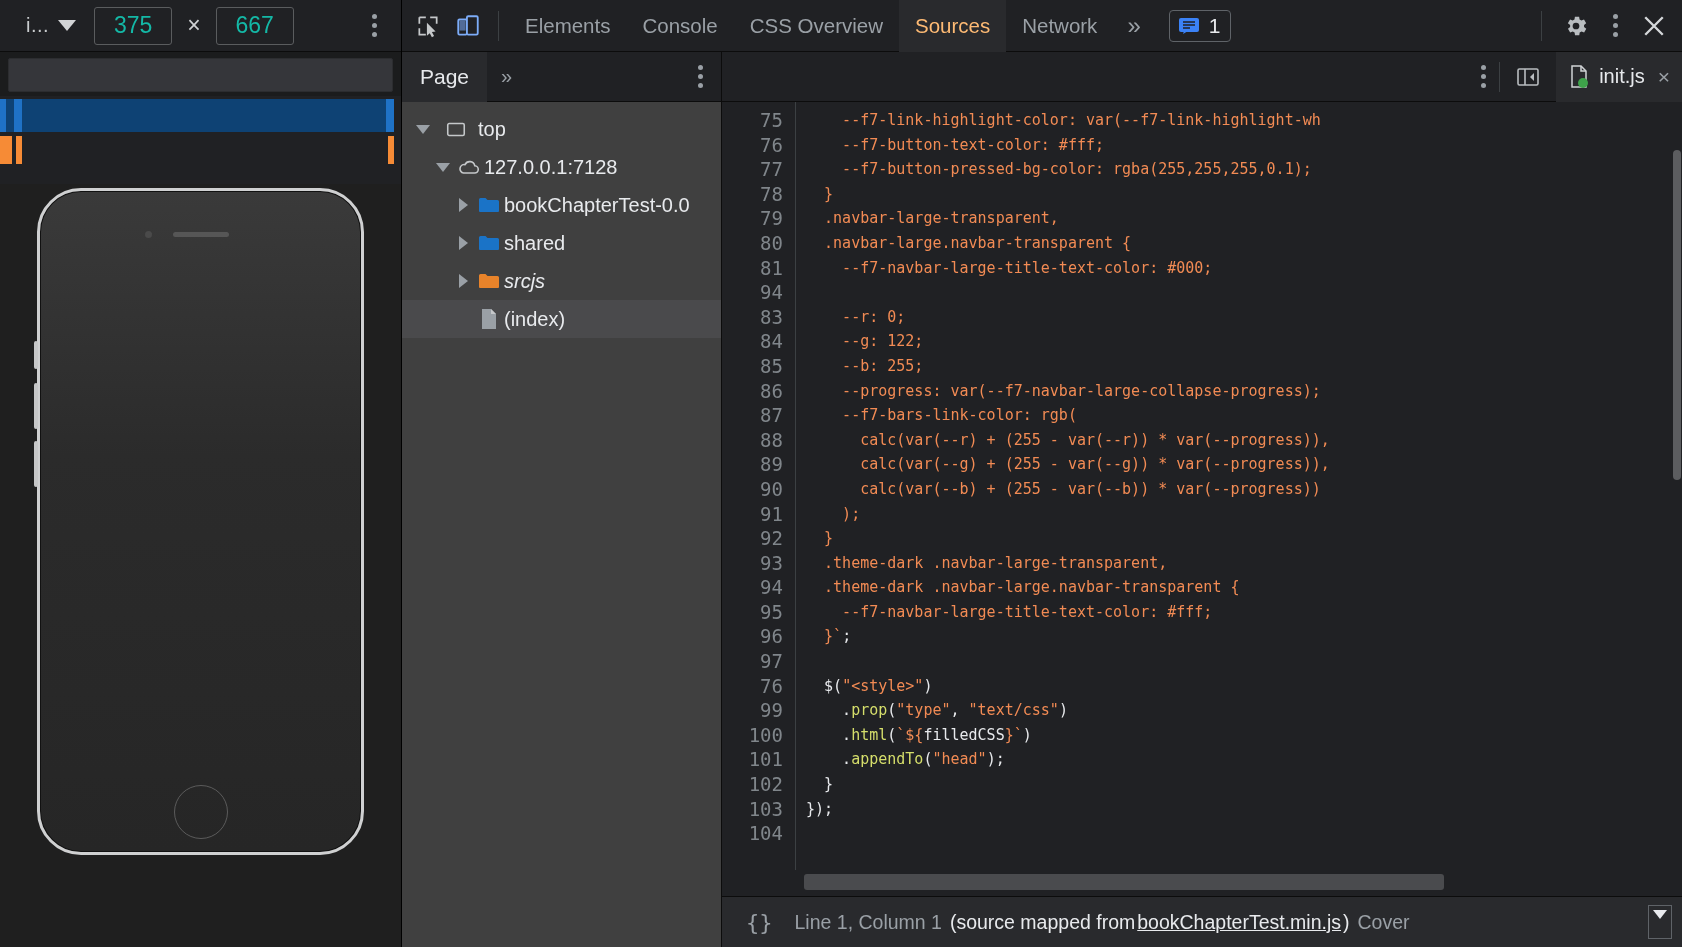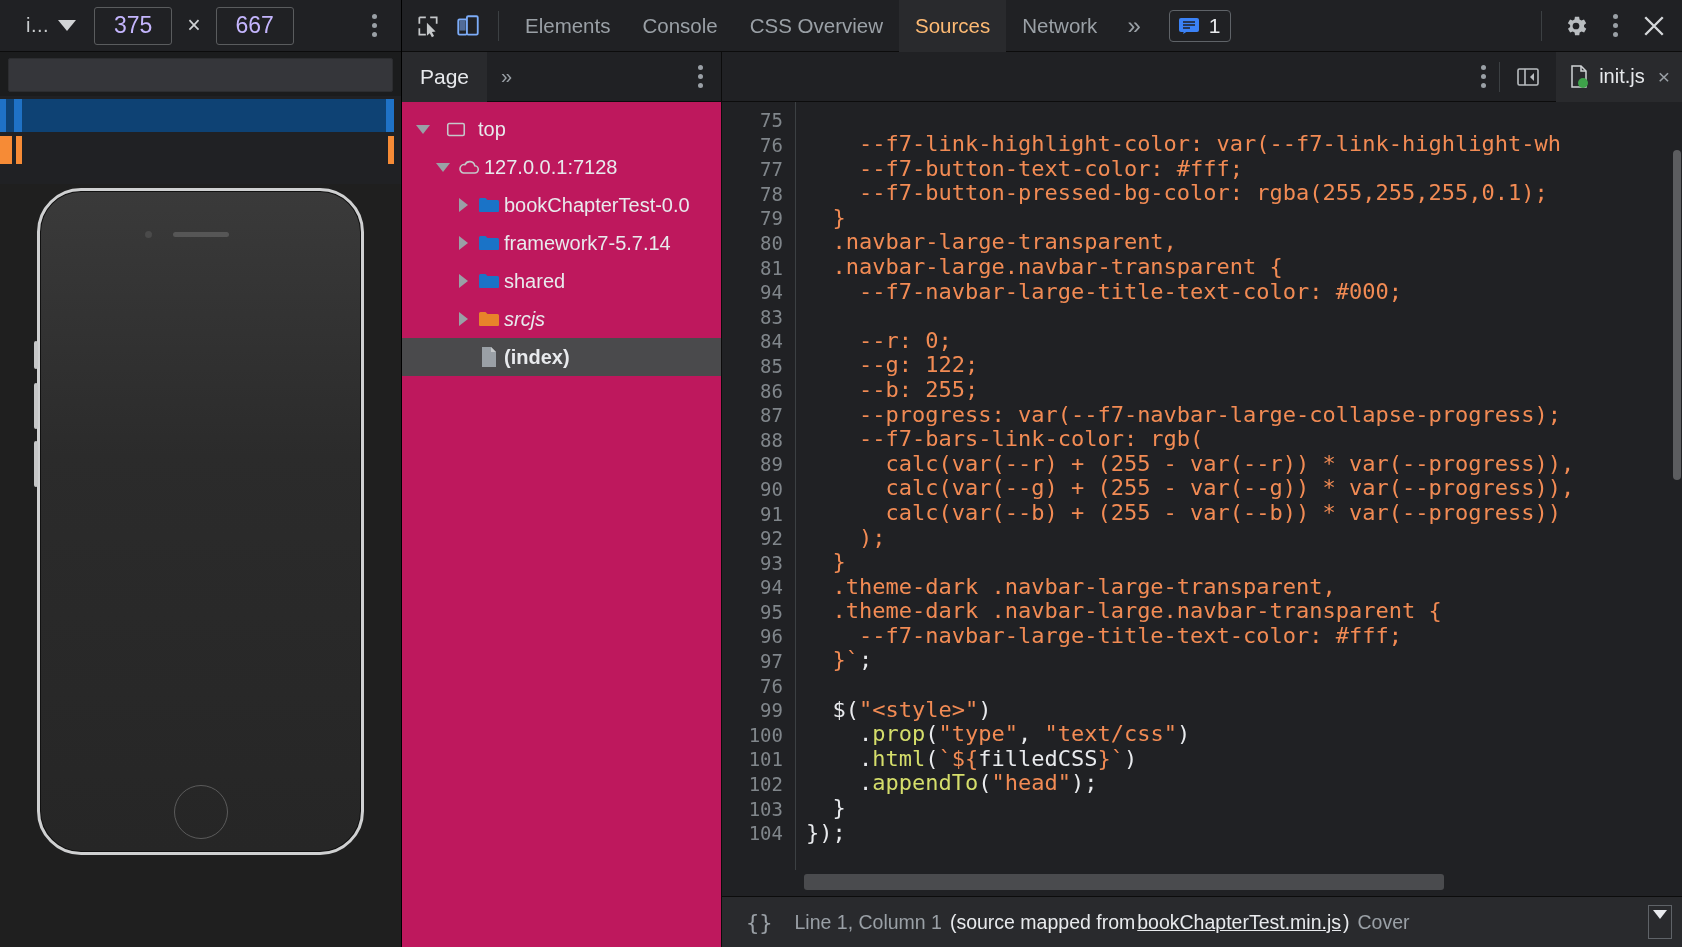--- a/index.html
+++ b/index.html
@@ -37,21 +37,21 @@
     width: 0; height: 0;
     border-left: 9px solid transparent;
     border-right: 9px solid transparent;
     border-top: 11px solid #d2d4d6;
   }
   .dim-box {
     width: 78px; height: 38px;
     border: 1px solid #5a5c5e;
     border-radius: 3px;
     background: transparent;
-    color: #c4b5fd; font-size: 23px;
+    color: #14b8a6; font-size: 23px;
     text-align: center; line-height: 36px;
     font-family: "Liberation Sans", sans-serif;
     outline: none;
   }
   .times { color: #d0d2d4; font-size: 23px; padding: 0 5px; }
   .kebab {
     margin-left: auto; width: 30px; height: 38px;
     display: flex; flex-direction: column; align-items: center; justify-content: center; gap: 4px;
   }
   .kebab i { width: 5px; height: 5px; border-radius: 50%; background: #9aa0a6; display: block; }
@@ -135,30 +135,30 @@
     border:1px solid #5f6368; border-radius: 4px;
     padding: 3px 10px 3px 7px; margin-left: 14px; cursor:pointer;
   }
   .issues-badge span { color:#e8eaed; font-size: 21px; }
   .right-tools { margin-left:auto; display:flex; align-items:center; padding-right: 8px; gap: 4px; }
 
   .dt-body { flex:1; display:flex; min-height: 0; }
 
   
   .navigator {
-    width: 320px; flex: 0 0 320px; background:#be185d;
+    width: 320px; flex: 0 0 320px; background:#404040;
     display:flex; flex-direction:column; border-right:1px solid #0c0c0c; min-height:0;
   }
   .nav-tabbar { height: 50px; display:flex; align-items:center; background:#202124; border-bottom:1px solid #0c0c0c;}
   .nav-tab { padding:0 18px; height:50px; display:flex; align-items:center; color:#e8eaed; font-size:21px; background:#292a2d; }
   .nav-chevrons { color:#9aa0a6; font-size: 20px; padding: 0 14px; cursor:pointer; }
   .nav-kebab { margin-left:auto; padding-right: 12px; }
   .tree { flex:1; overflow:hidden; padding-top: 8px; font-size: 20px; color:#e8eaed; }
   .tnode { display:flex; align-items:center; height: 38px; padding-right:8px; cursor:pointer; white-space:nowrap; }
-  .tnode.selected { background:#4a4a4c;font-weight:bold; }
+  .tnode.selected { background:#4a4a4c; }
   .twist { width: 22px; display:flex; align-items:center; justify-content:center; flex:0 0 22px; }
   .twist .t-open { width:0;height:0;border-left:7px solid transparent;border-right:7px solid transparent;border-top:9px solid #9aa0a6; }
   .twist .t-closed { width:0;height:0;border-top:7px solid transparent;border-bottom:7px solid transparent;border-left:9px solid #9aa0a6; }
   .ticon { width: 30px; flex:0 0 30px; display:flex; align-items:center; justify-content:center; }
   .tlabel { overflow:hidden; text-overflow: clip; }
   .tlabel.italic { font-style: italic; }
 
   
   .editor-col { flex:1; display:flex; flex-direction:column; min-width:0; background:#202124; }
   .ed-tabbar { height:50px; display:flex; align-items:center; background:#202124; border-bottom:1px solid #0c0c0c; }
@@ -170,21 +170,21 @@
     background:#292a2d; color:#e8eaed; font-size: 20px; cursor:pointer;
   }
   .close-x { color:#9aa0a6; font-size: 21px; padding-left: 4px; }
 
   .code-area { flex:1; display:flex; position:relative; background:#202124; min-height:0; overflow:hidden; font-family:"DejaVu Sans Mono", monospace; }
   .gutter {
     flex: 0 0 74px; text-align:right; padding: 6px 12px 0 0;
     color:#80868b; font-size: 19px; line-height: 24.6px; background:#202124; user-select:none;
     border-right: 1px solid #3c4043;
   }
-  .codelines { flex:1; padding: 6px 0 0 0; font-size: 22px; line-height:24.6px; white-space:pre; overflow:hidden;margin-top:24px; }
+  .codelines { flex:1; padding: 6px 0 0 0; font-size: 15px; line-height:24.6px; white-space:pre; overflow:hidden; }
   .codelines .ln { padding-left: 10px; }
   .s-str { color:#f28b54; }
   .s-plain { color:#e8eaed; }
   .s-fn { color:#d5de6b; }
   .vscroll {
     position:absolute; right:0; top:0; width:10px; height:100%; background:transparent;
   }
   .vscroll .thumb { position:absolute; right:1px; top: 48px; width:8px; height: 330px; background:#5c5d60; border-radius:4px; }
   .hscroll-row { height: 26px; position:relative; background:#202124; }
   .hscroll-row .hthumb { position:absolute; left: 82px; top: 4px; height: 16px; width: 640px; background:#4a4b4e; border-radius: 3px; }
@@ -356,31 +356,20 @@
                 <span class="t-closed"></span>
               </span>
             <span class="ticon">
               <svg width="24" height="20" viewBox="0 0 24 20">
                   <path d="M2 4.5A1.5 1.5 0 013.5 3h5L10.5 5H20.5A1.5 1.5 0 0122 6.5V16a1 1 0 01-1 1H3a1 1 0 01-1-1z" fill="#1a73c7"></path>
                 </svg>
             </span>
             <span class="tlabel">bookChapterTest-0.0</span>
           </div>
 
-          <div class="tnode" style="padding-left:50px;">
-            <span class="twist">
-                <span class="t-closed"></span>
-              </span>
-            <span class="ticon">
-              <svg width="24" height="20" viewBox="0 0 24 20">
-                  <path d="M2 4.5A1.5 1.5 0 013.5 3h5L10.5 5H20.5A1.5 1.5 0 0122 6.5V16a1 1 0 01-1 1H3a1 1 0 01-1-1z" fill="#1a73c7"></path>
-                </svg>
-            </span>
-            <span class="tlabel">framework7-5.7.14</span>
-          </div>
 
           <div class="tnode" style="padding-left:50px;">
             <span class="twist">
                 <span class="t-closed"></span>
               </span>
             <span class="ticon">
               <svg width="24" height="20" viewBox="0 0 24 20">
                   <path d="M2 4.5A1.5 1.5 0 013.5 3h5L10.5 5H20.5A1.5 1.5 0 0122 6.5V16a1 1 0 01-1 1H3a1 1 0 01-1-1z" fill="#1a73c7"></path>
                 </svg>
             </span>

